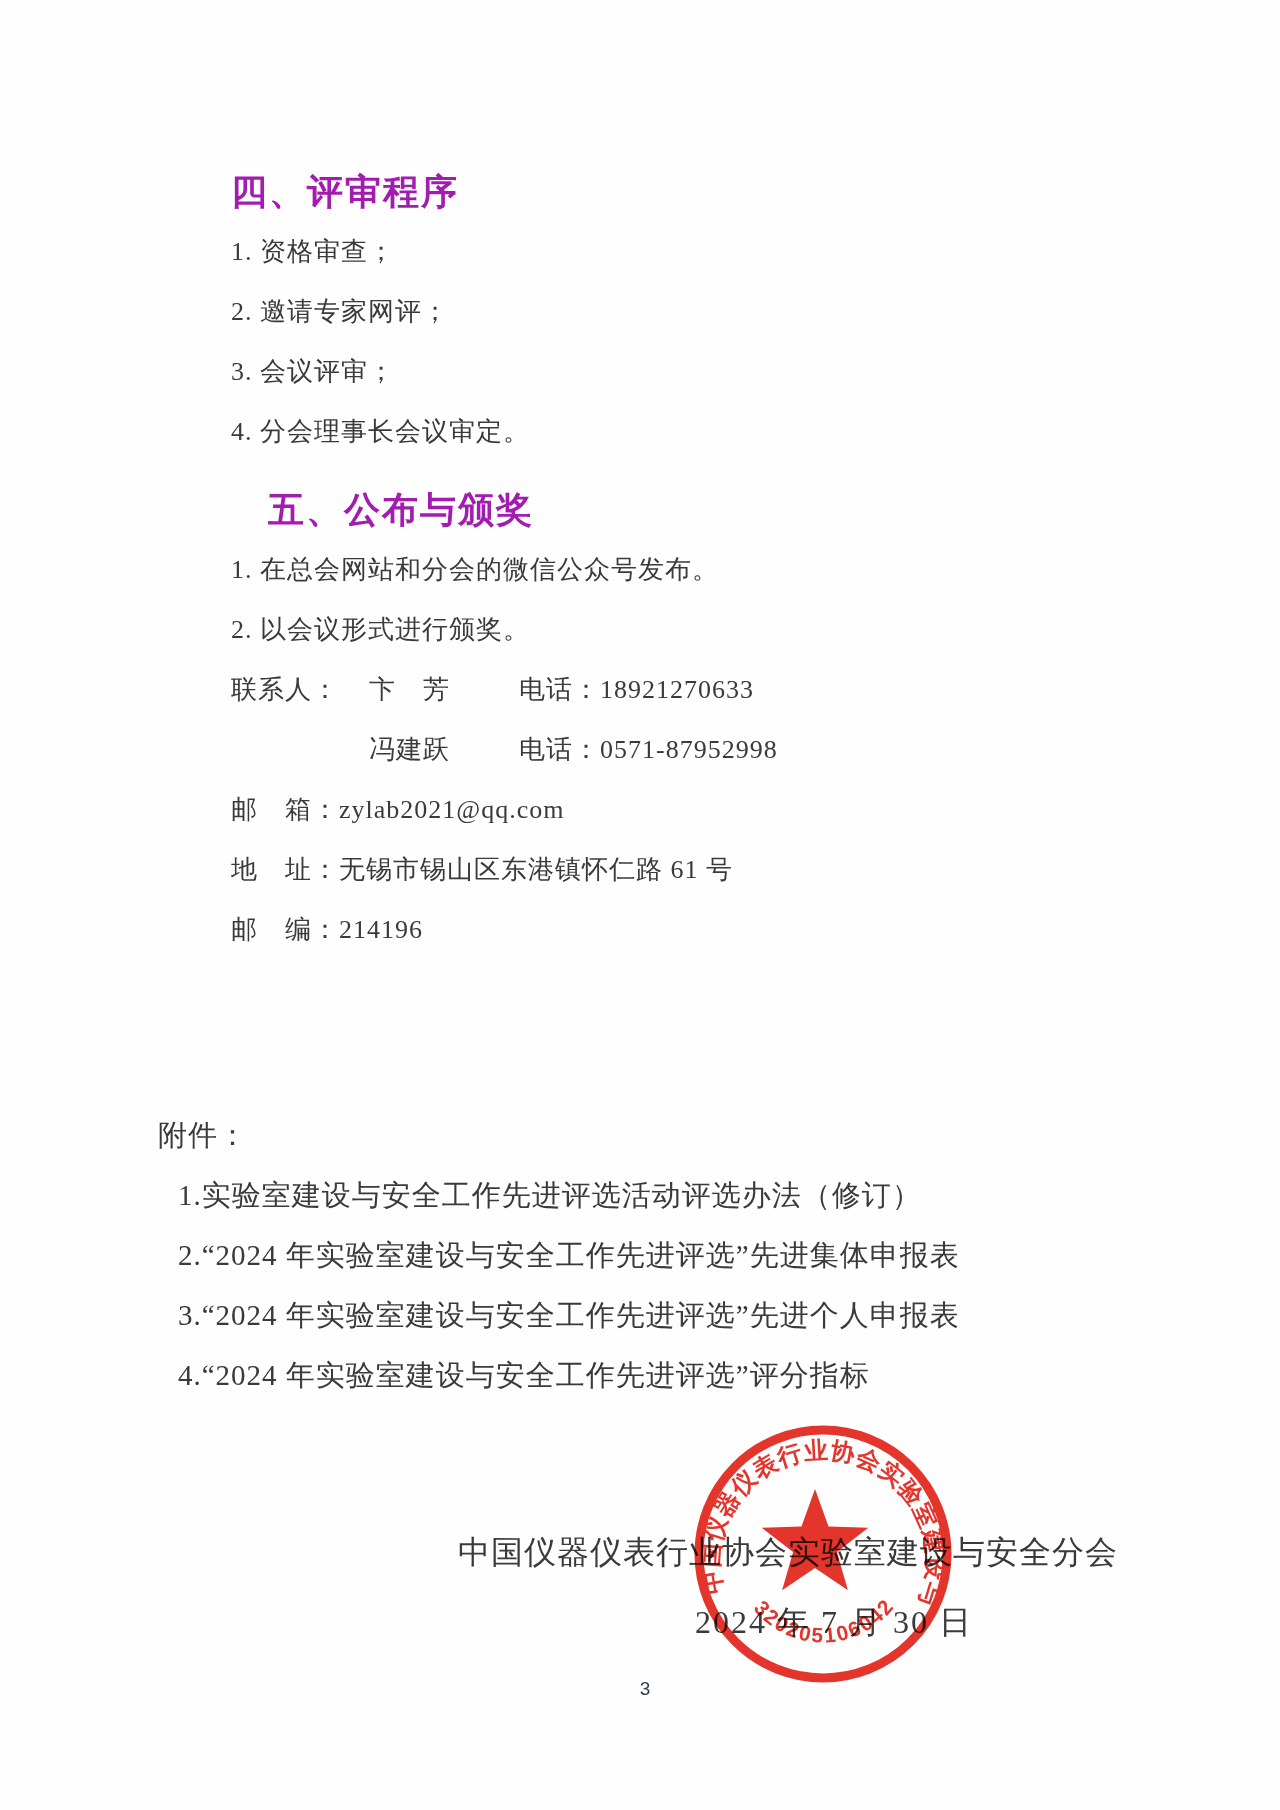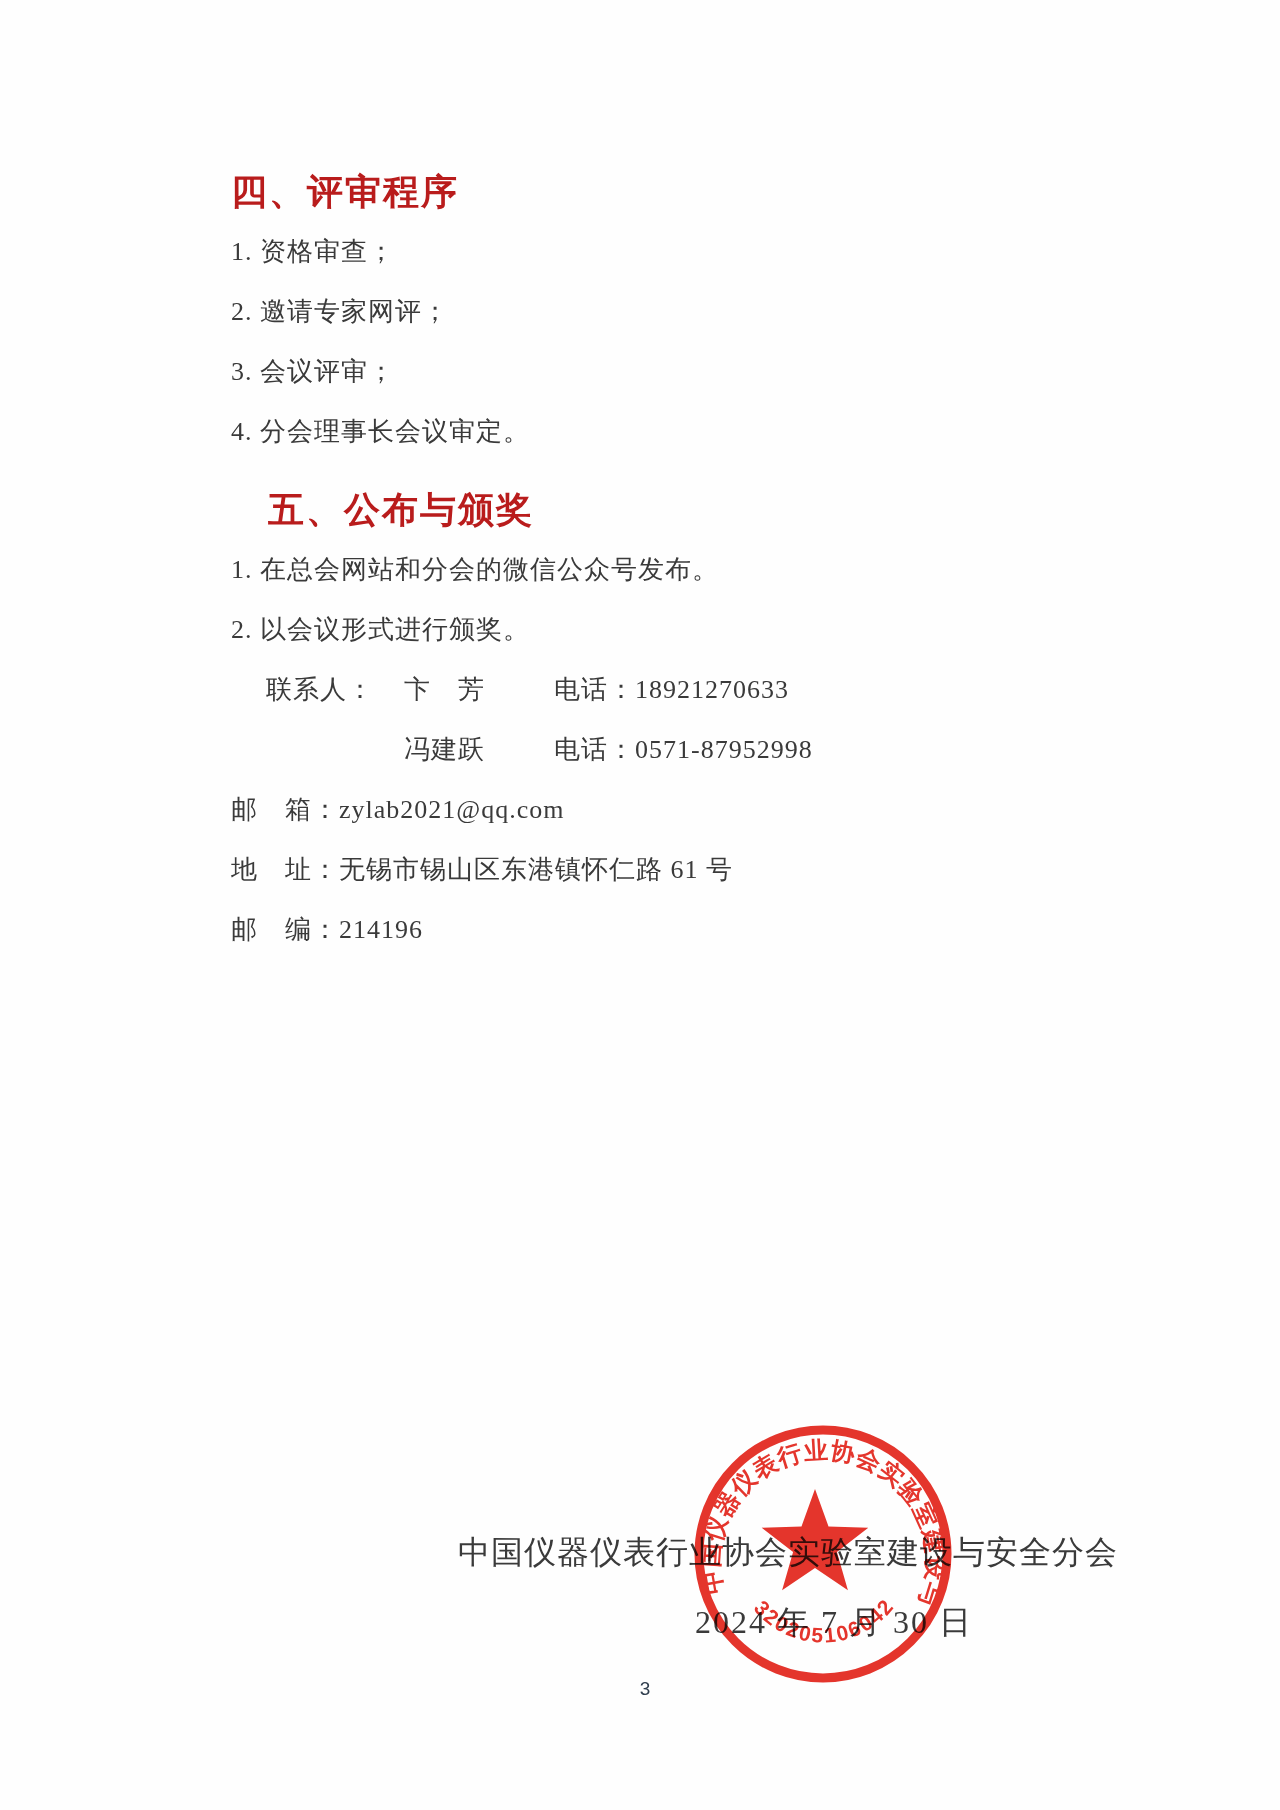--- a/index.html
+++ b/index.html
@@ -14,26 +14,26 @@
   
   .main{
     position:absolute;left:231px;top:162px;width:920px;
   }
   .line{
     font-size:26px;line-height:60px;white-space:nowrap;
     letter-spacing:1px;
   }
   .heading{
     font-family:"Liberation Sans","DejaVu Sans",sans-serif;
-    font-weight:bold;font-size:36px;line-height:60px;color:#b91c1c;
+    font-weight:bold;font-size:36px;line-height:60px;color:#a21caf;
     letter-spacing:2px;white-space:nowrap;
   }
   .heading.gap{margin-top:18px;margin-left:37px;}
   .contact-row{display:flex;}
-  .contact-label{display:inline-block;width:138px;margin-left:35px;}
+  .contact-label{display:inline-block;width:138px;}
   .contact-name{display:inline-block;width:150px;}
   
   .attachments{
     position:absolute;left:158px;top:1105px;width:1000px;
   }
   .att-title{font-size:29px;line-height:60px;letter-spacing:1px;}
   .att-item{font-size:29px;line-height:60px;padding-left:20px;white-space:nowrap;letter-spacing:1px;}
   
   .sig-org{
     position:absolute;left:458px;top:1528px;
@@ -87,20 +87,27 @@
       <span>邮　箱：</span><span>zylab2021@qq.com</span>
     </div>
     <div class="line">
       <span>地　址：</span><span>无锡市锡山区东港镇怀仁路 61 号</span>
     </div>
     <div class="line">
       <span>邮　编：</span><span>214196</span>
     </div>
   </div>
 
+  <div class="attachments">
+    <div class="att-title">附件：</div>
+    <div class="att-item">1.实验室建设与安全工作先进评选活动评选办法（修订）</div>
+    <div class="att-item">2.“2024 年实验室建设与安全工作先进评选”先进集体申报表</div>
+    <div class="att-item">3.“2024 年实验室建设与安全工作先进评选”先进个人申报表</div>
+    <div class="att-item">4.“2024 年实验室建设与安全工作先进评选”评分指标</div>
+  </div>
 
   <div class="sig-org">中国仪器仪表行业协会实验室建设与安全分会</div>
   <div class="sig-date">2024 年 7 月 30 日</div>
 
   <svg class="seal" viewBox="0 0 266 260" xmlns="http://www.w3.org/2000/svg">
     <defs>
       <path id="sealTopArc" d="M 36,176 A 104,104 0 1 1 230,176" fill="none"></path>
       <path id="sealBottomArc" d="M 59,179 A 89,89 0 0 0 207,179" fill="none"></path>
     </defs>
     <circle cx="133" cy="130" r="124" fill="none" stroke="#e3251c" stroke-width="9"></circle>

